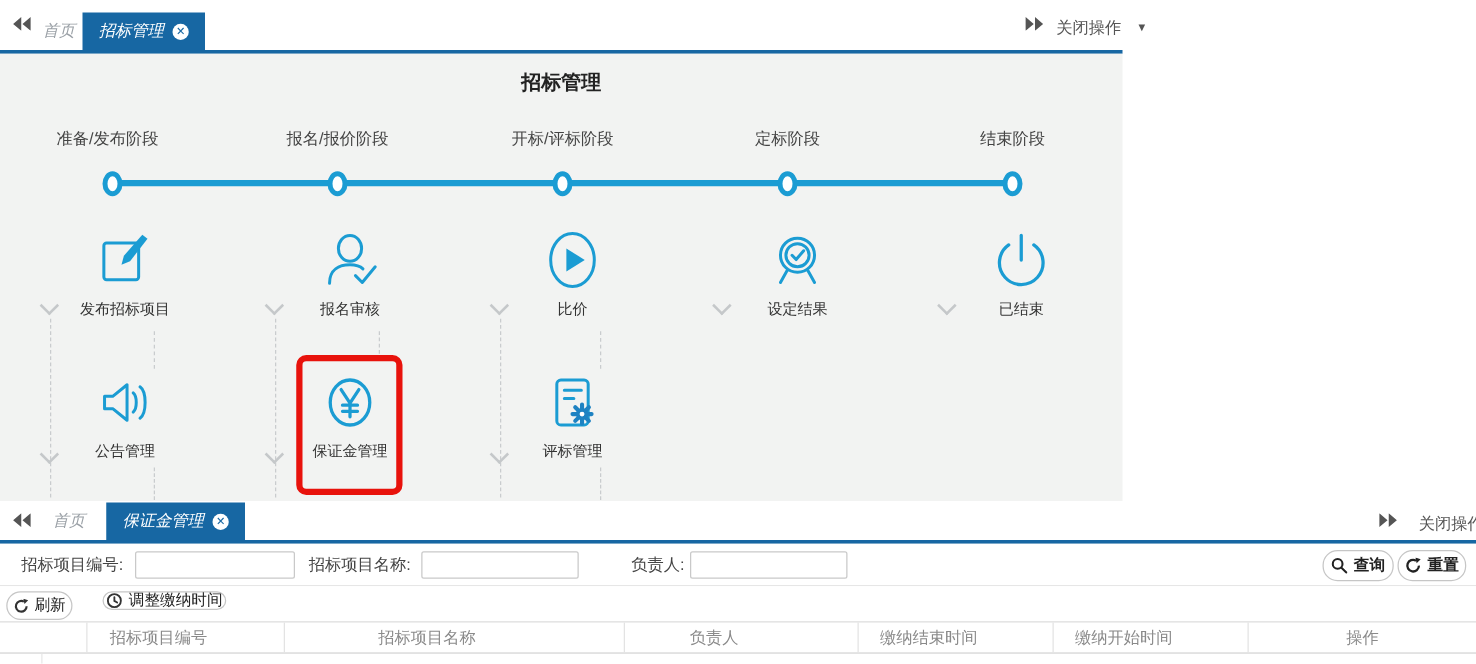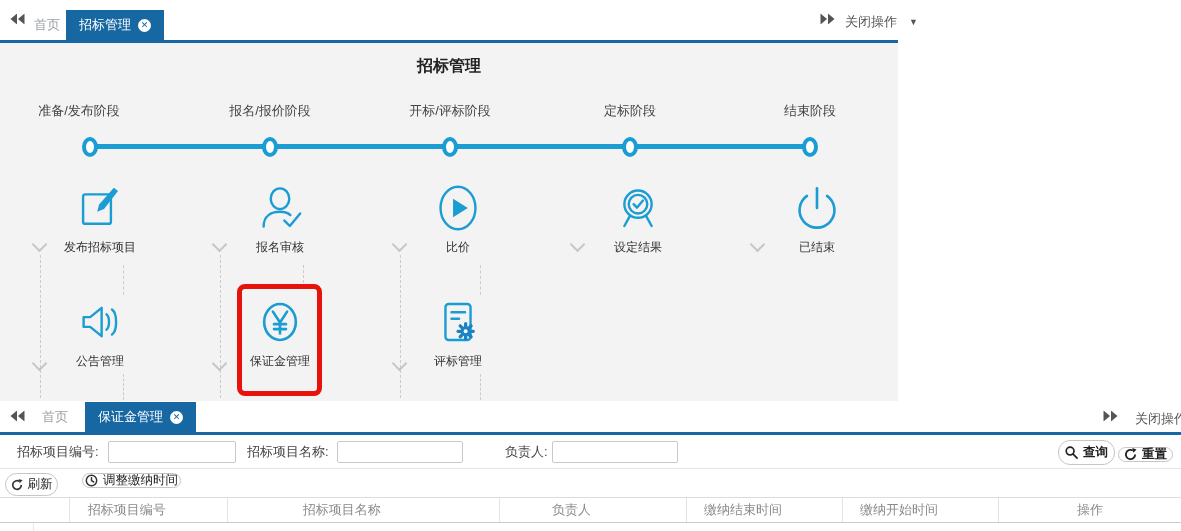--- a/index.html
+++ b/index.html
@@ -8,21 +8,21 @@
   }
   *{margin:0;padding:0;box-sizing:border-box;}
   body{font-family:"Liberation Sans","DejaVu Sans",sans-serif;background:#fff;}
   .screen{position:relative;width:1181px;height:531px;background:#fff;overflow:hidden;}
 
   
   .tabbar{position:absolute;background:#fff;border-bottom:3px solid var(--blue);}
   .tb-top{left:0;top:0;width:898px;height:43px;}
   .tb-bottom{left:0;top:401px;width:1181px;height:34px;}
   .nav-arrow{position:absolute;top:50%;transform:translateY(-58%);color:#555;}
-  .tab{position:absolute;bottom:0;font-size:13px;display:flex;align-items:center;gap:7px;cursor:pointer;}
+  .tab{position:absolute;bottom:0;font-size:13px;display:flex;align-items:center;gap:7px;cursor:pointer;font-style:italic;}
   .tab.inactive{color:#9aa0a6;height:30px;padding:0 4px;}
   .tab.active{background:var(--blue);color:#fff;height:30px;padding:0 13px;}
   .close-dot{display:inline-block;width:13px;height:13px;border-radius:50%;background:#fff;
     color:var(--blue);font-size:9px;line-height:13px;text-align:center;font-weight:bold;}
   .closeops{position:absolute;font-size:13px;color:#555;white-space:nowrap;display:flex;align-items:center;gap:12px;}
   .caret{font-size:9px;color:#555;}
 
   
   .flow-area{position:absolute;left:0;top:43px;width:898px;height:358px;background:var(--graybg);}
   .flow-title{position:absolute;left:0;top:13px;width:100%;text-align:center;
@@ -81,21 +81,21 @@
     </svg>
     <div class="closeops" style="left:845px;top:13px">
       <span>关闭操作</span>
       <span class="caret">▼</span>
     </div>
   </div>
 
   <div class="flow-area">
     <div class="flow-title">招标管理</div>
 
-    <span class="stage-label" style="left:79px">准备/发布阶段</span>
+    <span class="stage-label" style="left:86px">准备/发布阶段</span>
     <span class="stage-label" style="left:270px">报名/报价阶段</span>
     <span class="stage-label" style="left:450px">开标/评标阶段</span>
     <span class="stage-label" style="left:630px">定标阶段</span>
     <span class="stage-label" style="left:810px">结束阶段</span>
 
     <div class="tl-line"></div>
     <span class="tl-circle" style="left:82px"></span>
     <span class="tl-circle" style="left:262px"></span>
     <span class="tl-circle" style="left:442px"></span>
     <span class="tl-circle" style="left:622px"></span>
@@ -217,21 +217,21 @@
     <span class="flabel2" style="left:505px">负责人:</span>
     <input class="finput" style="left: 552px; width: 126px;" value="">
 
     <button class="btn strong" style="left:1058px;top:5px;width:57px;height:25px">
       <svg width="13" height="13" viewBox="0 0 14 14">
         <circle cx="5.5" cy="5.5" r="4.2" fill="none" stroke="#222" stroke-width="1.8"></circle>
         <path d="M8.8 8.8 L13 13" stroke="#222" stroke-width="1.8" stroke-linecap="round"></path>
       </svg>
       <span>查询</span>
     </button>
-    <button class="btn strong" style="left:1118px;top:12px;width:55px;height:15px">
+    <button class="btn strong" style="left:1118px;top:5px;width:55px;height:25px">
       <svg width="13" height="13" viewBox="0 0 14 14">
         <path d="M12 7 A5 5 0 1 1 9.5 2.7" fill="none" stroke="#222" stroke-width="2"></path>
         <path d="M9 0 L13.5 1.5 L10 5 Z" fill="#222"></path>
       </svg>
       <span>重置</span>
     </button>
   </div>
 
   <div class="toolbar">
     <button class="btn" style="left:5px;top:4px;width:53px;height:23px">

